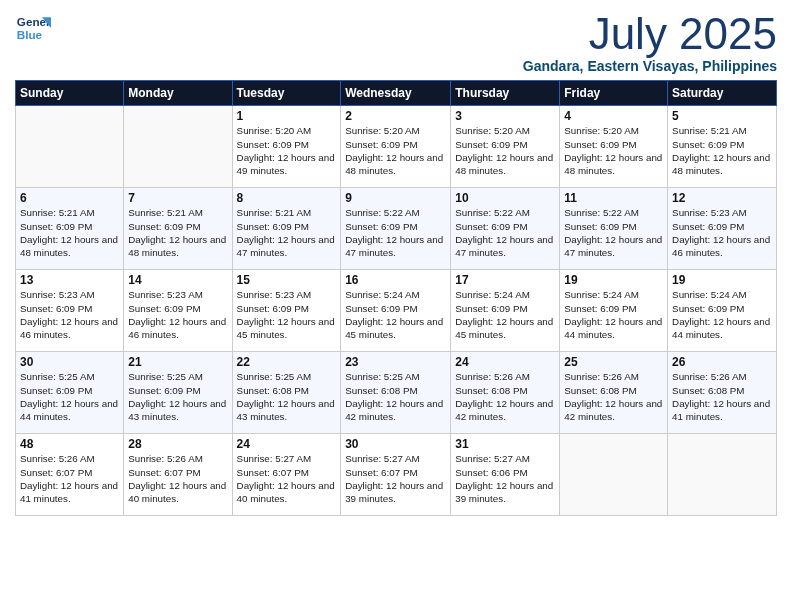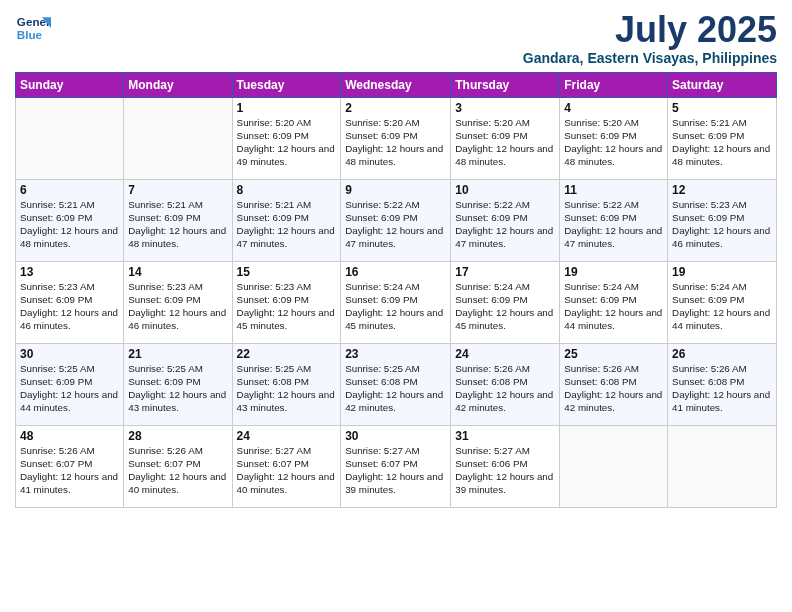--- a/index.html
+++ b/index.html
@@ -28,38 +28,38 @@
       gap: 4px;
     }
     .logo-icon {
       width: 36px;
       height: 36px;
     }
     .title-block {
       text-align: right;
     }
     .main-title {
-      font-size: 36px;
-      font-weight: bold;
+      font-size: 44px;
+      font-weight: normal;
       color: #1a3a6b;
       line-height: 1.1;
       text-align: right;
     }
     .subtitle {
       font-size: 14px;
       font-weight: bold;
       color: #0c4a6e;
     }
     .calendar {
       width: 100%;
       border-collapse: collapse;
       font-size: 10.5px;
     }
     .calendar thead tr th {
-      background: #a21caf;
+      background: #0f172a;
       color: #fff;
       font-weight: bold;
       font-size: 12px;
       padding: 5px 4px;
       text-align: left;
       border: 1px solid #2a5ab4;
     }
     .calendar tbody tr td {
       border: 1px solid #ccc;
       padding: 3px 4px;

